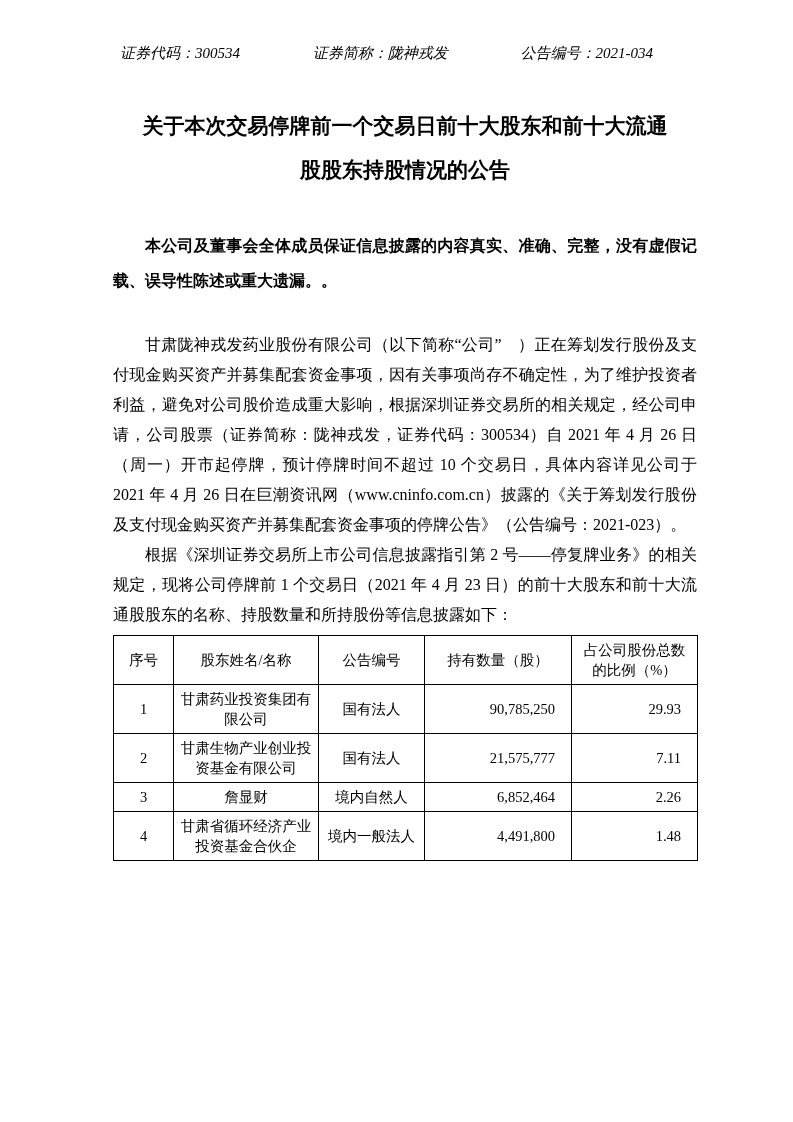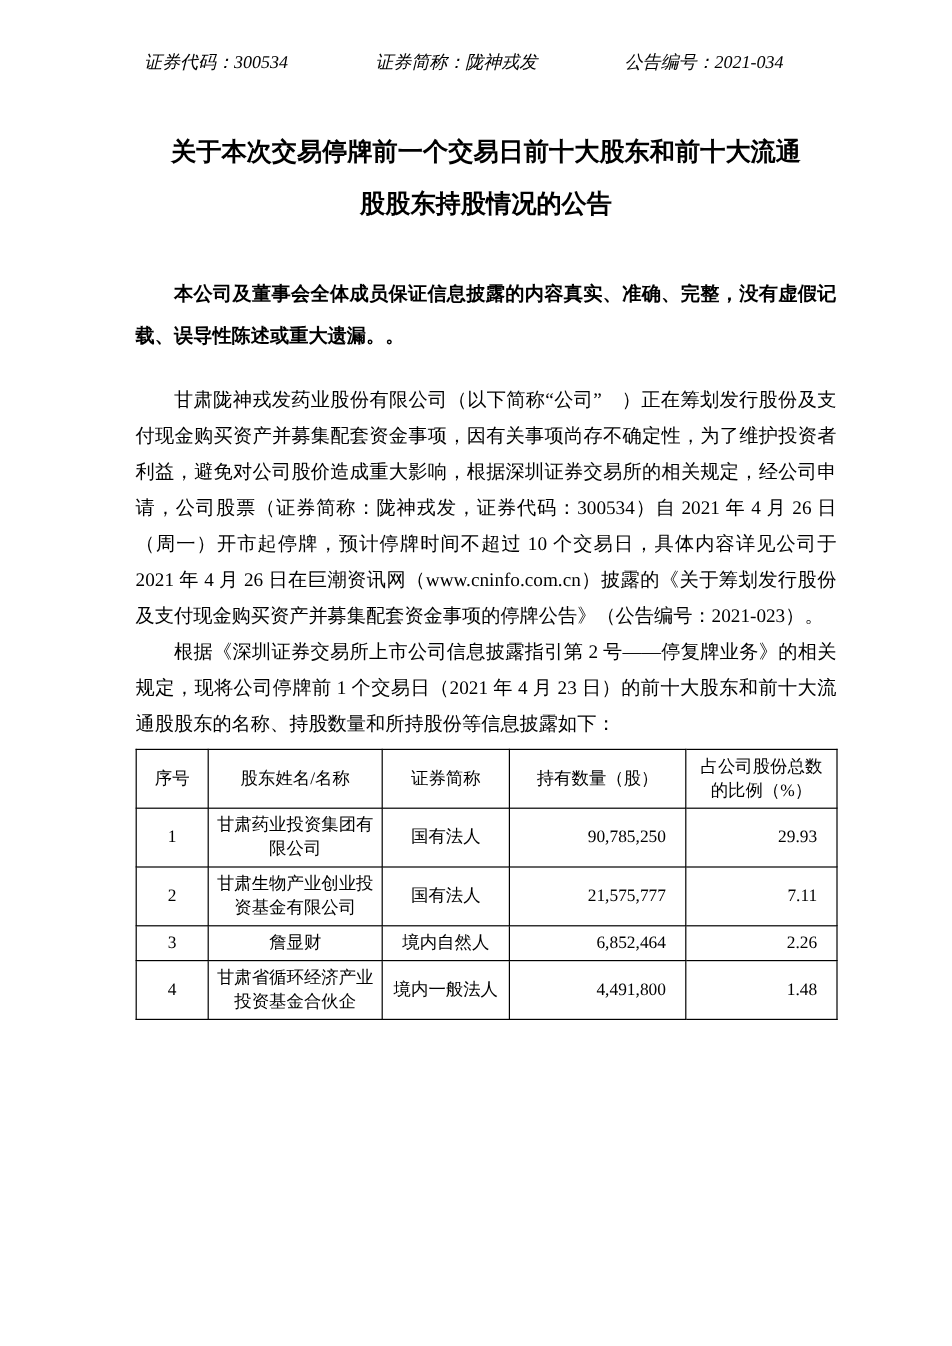--- a/index.html
+++ b/index.html
@@ -38,21 +38,21 @@
   }
   .declaration {
     margin-top: 36px;
     font-size: 16px;
     font-weight: bold;
     line-height: 35px;
     text-indent: 2em;
     text-align: justify;
   }
   .body-block {
-    margin-top: 21px;
+    margin-top: 32px;
   }
   .para {
     margin: 0;
     font-size: 16px;
     line-height: 30px;
     text-indent: 2em;
     text-align: justify;
   }
   .section-heading {
     margin: 0;
@@ -119,21 +119,21 @@
       <col class="c-index">
         <col class="c-name">
         <col class="c-type">
         <col class="c-shares">
         <col class="c-pct">
     </colgroup>
     <thead>
       <tr class="r-tall">
         <th>序号</th>
         <th>股东姓名/名称</th>
-        <th>证券简称</th>
+        <th>公告编号</th>
         <th>持有数量（股）</th>
         <th>占公司股份总数的比例（%）</th>
       </tr>
     </thead>
     <tbody>
         <tr class="r-tall">
           <td>1</td>
           <td>甘肃药业投资集团有限公司</td>
           <td>国有法人</td>
           <td class="num">90,785,250</td>

